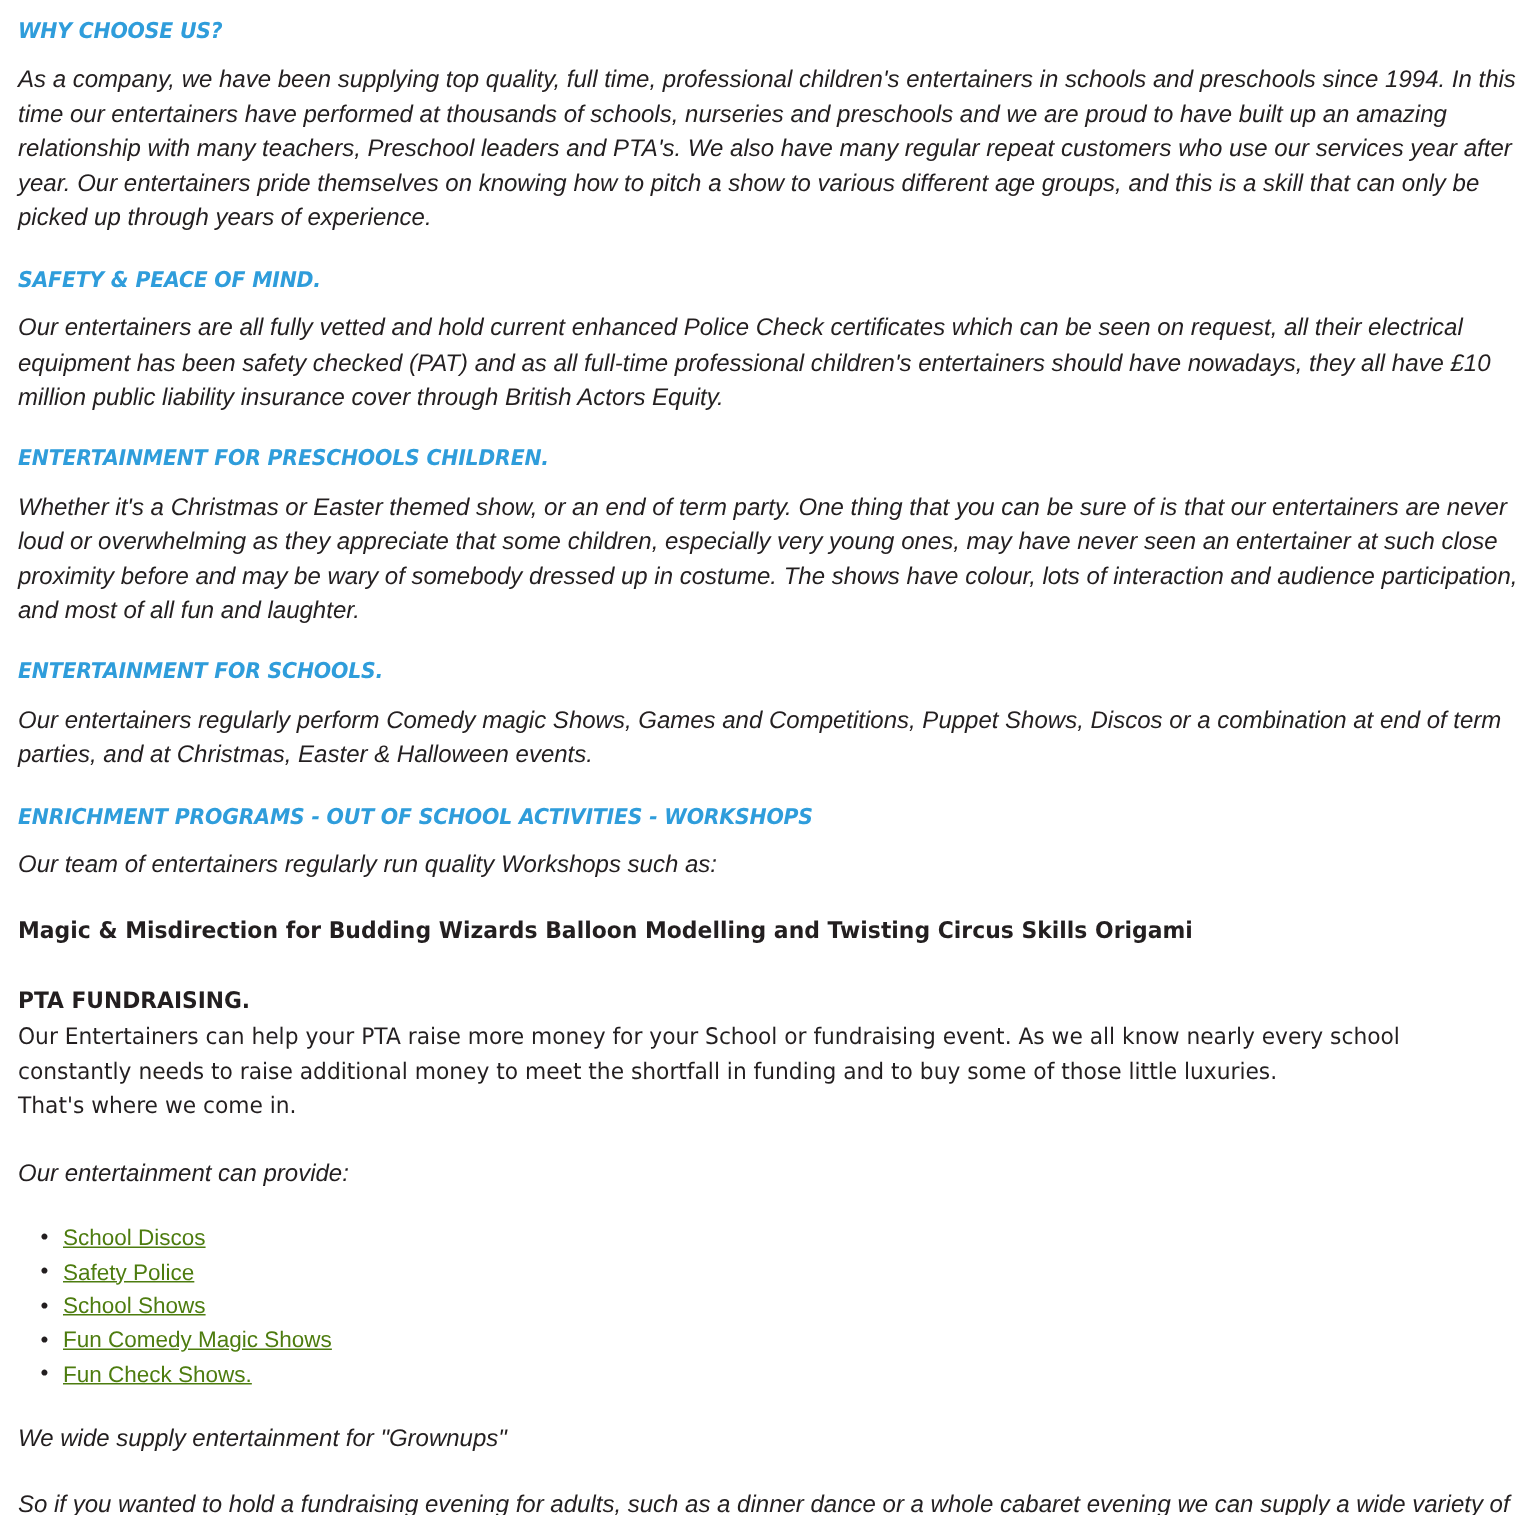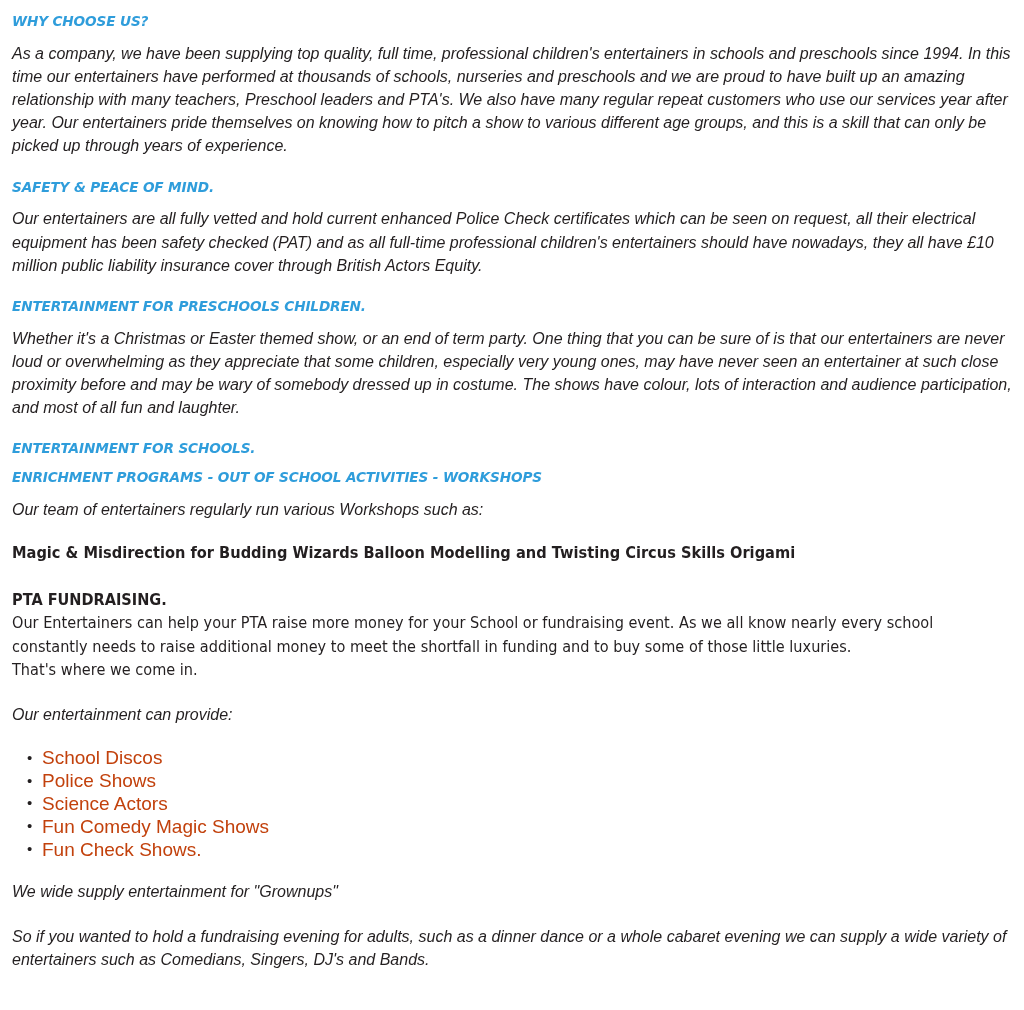--- a/index.html
+++ b/index.html
@@ -65,24 +65,25 @@
     white-space: nowrap;
   }
   .spacer-md { height: 21px; }
   ul.provide-list {
     list-style: none;
     margin: 0 0 19px 0;
     padding: 0;
   }
   ul.provide-list li {
     position: relative;
-    font-size: 19px;
+    font-size: 15px;
     line-height: 22.8px;
     padding-left: 30px;
-    color: #c2410c;
+    color: #4d7c0f;
+    text-decoration: underline;
   }
   ul.provide-list li::before {
     content: "\2022";
     position: absolute;
     left: 15px;
     top: -0.5px;
     font-size: 15px;
     color: #231f20;
   }
 </style>
@@ -94,41 +95,42 @@
   <h2 class="section-heading">WHY CHOOSE US?</h2>
   <p class="body-text">As a company, we have been supplying top quality, full time, professional children's entertainers in schools and preschools since 1994. In this time our entertainers have performed at thousands of schools, nurseries and preschools and we are proud to have built up an amazing relationship with many teachers, Preschool leaders and PTA's. We also have many regular repeat customers who use our services year after year. Our entertainers pride themselves on knowing how to pitch a show to various different age groups, and this is a skill that can only be picked up through years of experience.</p>
 
   <h2 class="section-heading">SAFETY &amp; PEACE OF MIND.</h2>
   <p class="body-text">Our entertainers are all fully vetted and hold current enhanced Police Check certificates which can be seen on request, all their electrical equipment has been safety checked (PAT) and as all full-time professional children's entertainers should have nowadays, they all have £10 million public liability insurance cover through British Actors Equity.</p>
 
   <h2 class="section-heading">ENTERTAINMENT FOR PRESCHOOLS CHILDREN.</h2>
   <p class="body-text">Whether it's a Christmas or Easter themed show, or an end of term party. One thing that you can be sure of is that our entertainers are never loud or overwhelming as they appreciate that some children, especially very young ones, may have never seen an entertainer at such close proximity before and may be wary of somebody dressed up in costume. The shows have colour, lots of interaction and audience participation, and most of all fun and laughter.</p>
 
   <h2 class="section-heading">ENTERTAINMENT FOR SCHOOLS.</h2>
+  <p class="body-text">Our entertainers regularly perform Comedy magic Shows, Games and Competitions, Puppet Shows, Discos or a combination at end of term parties, and at Christmas, Easter &amp; Halloween events.</p>
 
   <h2 class="section-heading">ENRICHMENT PROGRAMS - OUT OF SCHOOL ACTIVITIES - WORKSHOPS</h2>
-  <p class="body-text">Our team of entertainers regularly run various Workshops such as:</p>
+  <p class="body-text">Our team of entertainers regularly run quality Workshops such as:</p>
 
   <p class="workshops-line">Magic &amp; Misdirection for Budding Wizards Balloon Modelling and Twisting Circus Skills Origami</p>
 
   <div class="tight-block">
     <div class="lead-bold">PTA FUNDRAISING.</div>
     <div>Our Entertainers can help your PTA raise more money for your School or fundraising event. As we all know nearly every school</div>
     <div>constantly needs to raise additional money to meet the shortfall in funding and to buy some of those little luxuries.</div>
     <div>That's where we come in.</div>
   </div>
 
   <div class="spacer-md"></div>
 
   <p class="body-text">Our entertainment can provide:</p>
 
   <ul class="provide-list">
     <li>School Discos</li>
-    <li>Police Shows</li>
-    <li>Science Actors</li>
+    <li>Safety Police</li>
+    <li>School Shows</li>
     <li>Fun Comedy Magic Shows</li>
     <li>Fun Check Shows.</li>
   </ul>
 
   <p class="body-text">We wide supply entertainment for "Grownups"</p>
 
   <p class="body-text">So if you wanted to hold a fundraising evening for adults, such as a dinner dance or a whole cabaret evening we can supply a wide variety of entertainers such as Comedians, Singers, DJ's and Bands.</p>
 
 </div>
 

